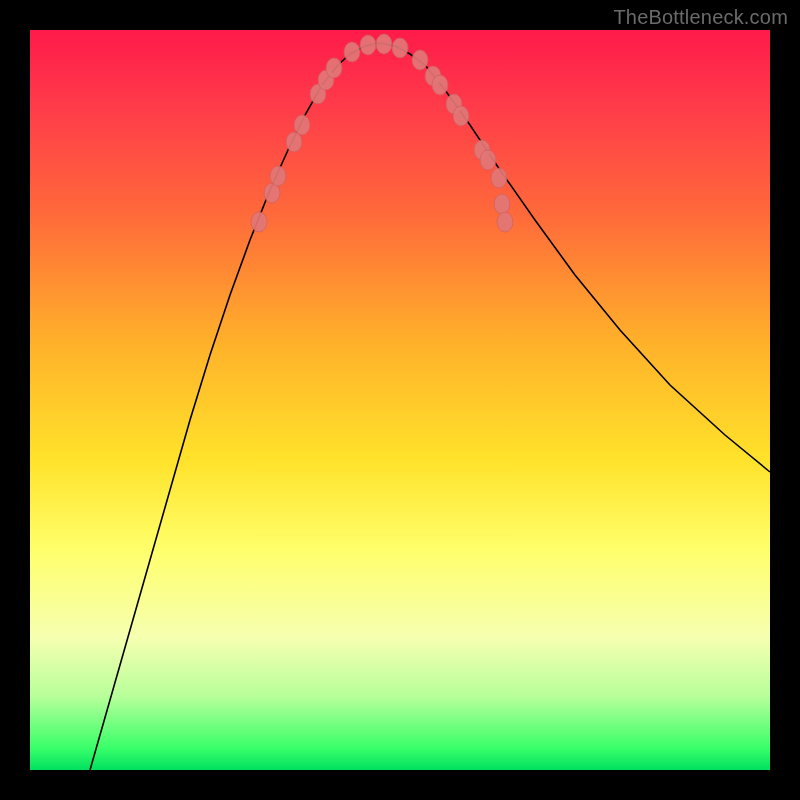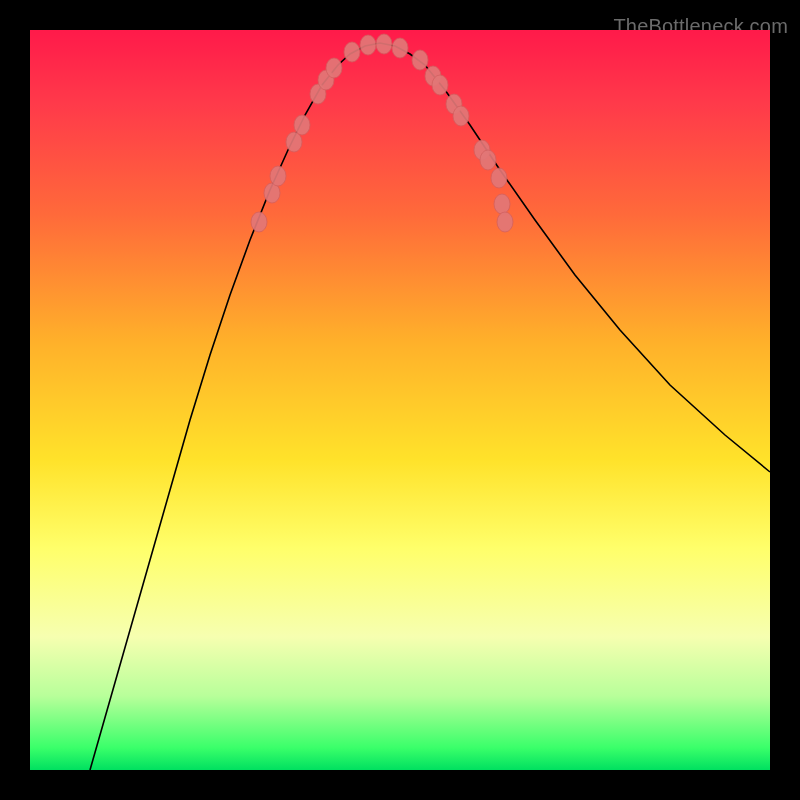--- a/index.html
+++ b/index.html
@@ -40,21 +40,21 @@
   }
   .plot-svg {
     position: absolute;
     left: 0; top: 0;
     width: 740px;
     height: 740px;
     overflow: visible;
   }
   .watermark {
     position: absolute;
-    top: 15px;
+    top: 6px;
     right: 12px;
     color: #6b6b6b;
     font-size: 20px;
     font-weight: 500;
     letter-spacing: 0.2px;
     user-select: none;
   }
   .curve {
     fill: none;
     stroke: #000;

